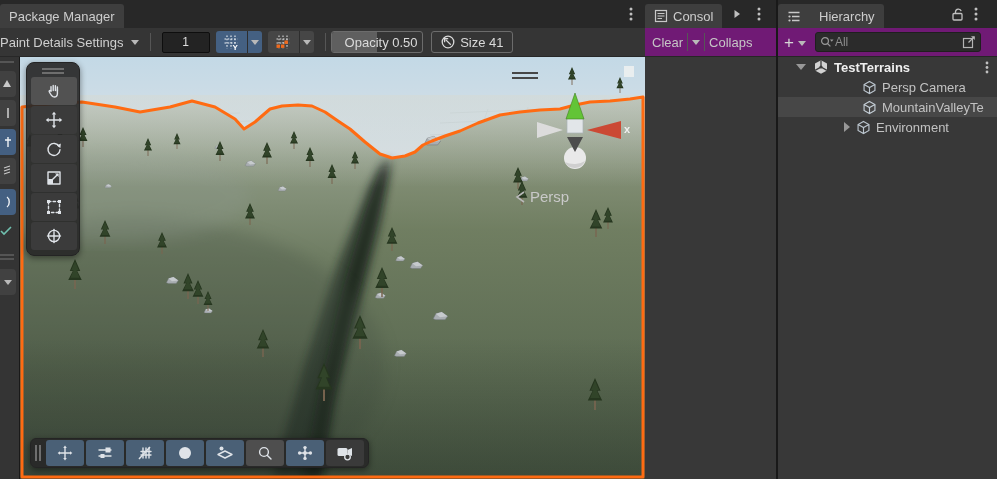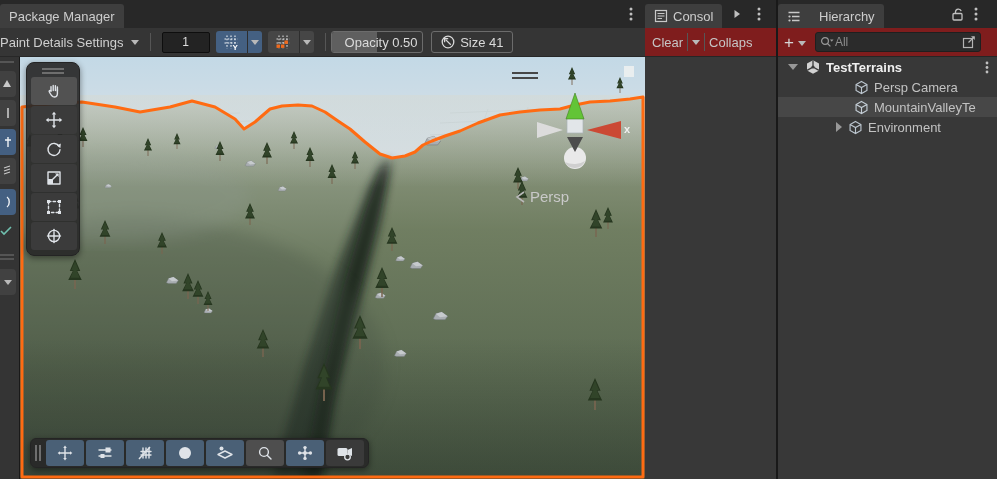--- a/index.html
+++ b/index.html
@@ -76,42 +76,42 @@
         display:flex; align-items:center; justify-content:center; }
   #tools-bottom .tool.blue { background:#4a6076; }
   #tools-bottom .tool.gray { background:#4e4e4e; }
 
   
   #console-panel { position:absolute; left:645px; top:0; width:131px; height:479px; background:#383838; }
   #console-panel .tabbar { width:131px; }
   #console-tab { left:0; gap:5px; }
   #console-next { position:absolute; left:88px; top:9px; }
   #console-kebab { position:absolute; left:112px; top:7px; }
-  .panel-toolbar { position:absolute; left:0; top:28px; right:0; height:29px; background:#7f1d1d;
+  .panel-toolbar { position:absolute; left:0; top:28px; right:0; height:29px; background:#701a75;
         border-bottom:1px solid #262626; display:flex; align-items:center; overflow:hidden; }
   #console-panel .panel-toolbar { padding-left:7px; }
   #console-panel .panel-toolbar .vsep { margin:0 4px; }
 
   
   #hierarchy-panel { position:absolute; left:778px; top:0; width:219px; height:479px; background:#383838; }
   #hierarchy-panel .tabbar { width:219px; }
   #hierarchy-tab { left:0; gap:18px; }
   #hier-lock { position:absolute; left:172px; top:7px; }
   #hier-kebab { position:absolute; left:196px; top:7px; }
   #hierarchy-panel .panel-toolbar { padding-left:6px; }
   #add-btn { font-size:17px; color:#d6d6d6; line-height:1; }
   #add-caret { margin:2px 0 0 4px; }
   #hier-search { position:relative; margin-left:9px; width:166px; height:20px; background:#2b2b2b;
         border:1px solid #1f1f1f; border-radius:3px; display:flex; align-items:center; padding:0 3px;justify-content:space-between; }
   #hier-search input { flex:1; background:transparent; border:none; outline:none; color:#cfcfcf;
         font-size:12px; font-family:inherit; min-width:0; }
   #hier-search input::placeholder { color:#8d8d8d; opacity:1; }
 
   #hier-tree { position:absolute; left:0; top:57px; right:0; }
-  .hrow { position:relative; height:20px; display:flex; align-items:center; white-space:nowrap; overflow:hidden; }
+  .hrow { position:relative; height:20px; display:flex; align-items:center; white-space:nowrap; overflow:hidden;padding-left:8px; }
   .hrow.selected { background:#474747; }
   .hrow .lbl { color:#c2c2c2; }
   .hrow.root .lbl { color:#efefef; font-weight:bold; }
   .hrow .spacer { display:inline-block; }
   .hrow .obj-icon { margin-right:5px; flex:0 0 auto; }
   #row-kebab { position:absolute; right:8px; top:4px; }
 
   svg { display:block; }
   .ic { stroke:#dfe3e8; stroke-width:1.4; fill:none; stroke-linecap:round; stroke-linejoin:round; }
   .ic-fill { fill:#dfe3e8; stroke:none; }

